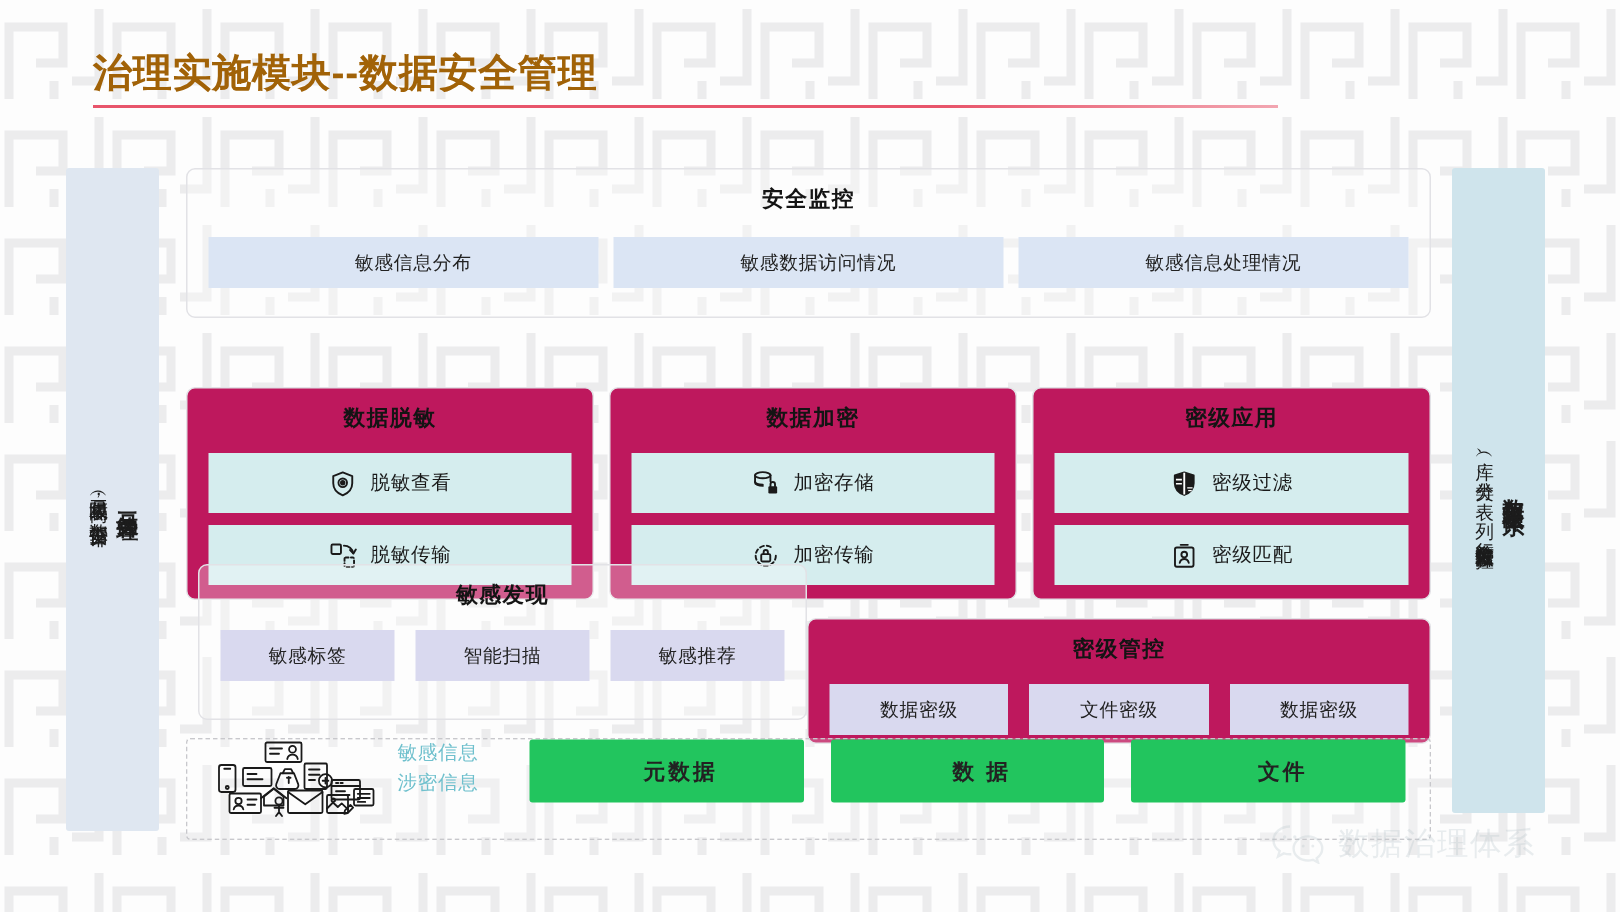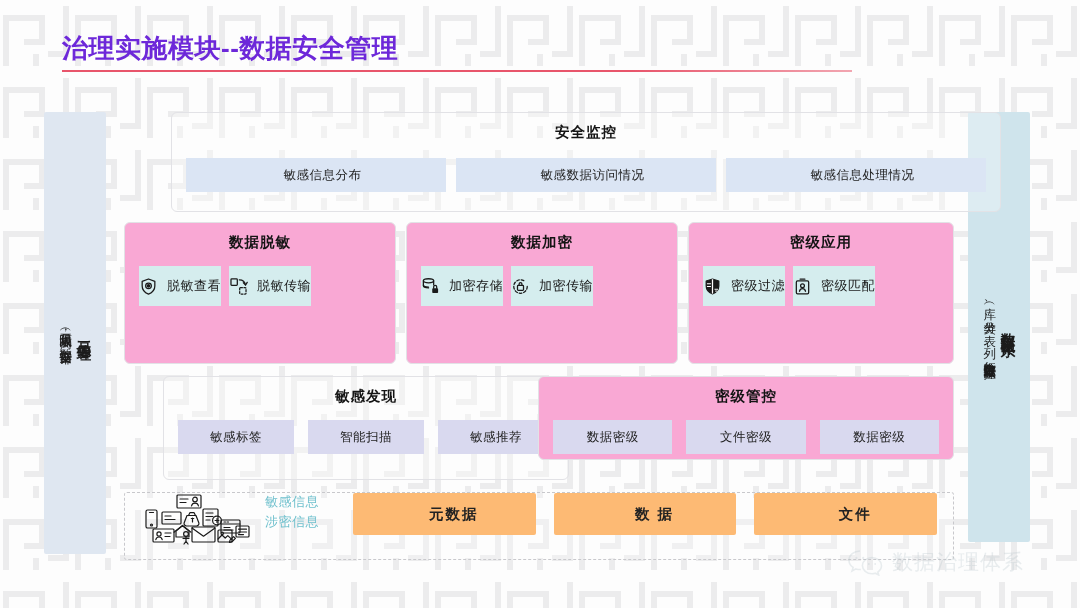--- a/index.html
+++ b/index.html
@@ -28,21 +28,21 @@
   .title-area {
     position: absolute;
     left: 62px;
     top: 32px;
     width: 790px;
     z-index: 5;
   }
   .page-title {
     font-size: 26px;
     font-weight: bold;
-    color: #6d28d9;
+    color: #a16207;
     letter-spacing: 0.5px;
     line-height: 1.25;
     white-space: nowrap;
   }
   .title-rule {
     margin-top: 5px;
     height: 2px;
     background: linear-gradient(to right, #e8556b 0%, #e8556b 72%, #f2a6b1 100%);
   }
 
@@ -79,22 +79,22 @@
   }
   .v-text.bold { font-weight: bold; font-size: 14.5px; letter-spacing: 2px; }
   .v-text.sub  { font-weight: normal; font-size: 12.5px; letter-spacing: 0.5px; }
 
   
   .card {
     position: absolute;
     border: 1px solid #e2e2e6;
     border-radius: 6px;
   }
-  .card.solid  { background: #f9a8d4; }
-  .card.ghost  { background: rgba(255,255,255,0.30); margin-left: 47px; }
+  .card.solid  { background: #be185d; margin-top: 36px; }
+  .card.ghost  { background: rgba(255,255,255,0.30); }
   .card-title {
     text-align: center;
     font-size: 14.5px;
     font-weight: bold;
     color: #141414;
     letter-spacing: 1px;
   }
 
   
   .chip-row {
@@ -106,24 +106,24 @@
     display: flex;
     align-items: center;
     justify-content: center;
     font-size: 12.5px;
     color: #222;
     letter-spacing: 0.5px;
     height: 34px;
   }
   .chip.blue     { background: #dbe5f4; padding-left: 13px; }
   .chip.lavender { background: #d9d9ef; }
-  .chip.pink     { background: #fdba74; font-weight: bold; font-size: 14.5px; letter-spacing: 2px; border-radius: 2px; padding-left: 19px; }
-
-  
-  .feat-list { display: flex; flex-direction: row; gap: 8px; }
+  .chip.pink     { background: #22c55e; font-weight: bold; font-size: 14.5px; letter-spacing: 2px; border-radius: 2px; padding-left: 19px; }
+
+  
+  .feat-list { display: flex; flex-direction: column; gap: 8px; }
   .feat {
     background: #d5edee;
     height: 40px;
     display: flex;
     align-items: center;
     justify-content: center;
     gap: 9px;
     font-size: 13px;
     color: #1a1a1a;
     letter-spacing: 0.5px;
@@ -135,21 +135,21 @@
   #card-monitor   { left: 124px; top: 112px; width: 830px; height: 100px; }
   #card-monitor .card-title { margin-top: 10px; }
   #card-monitor .chip-row   { margin: 16px 14px 0 14px; }
 
   #card-desens { left: 124px; top: 222px; width: 272px; height: 142px; }
   #card-encrypt{ left: 406px; top: 222px; width: 272px; height: 142px; }
   #card-level  { left: 688px; top: 222px; width: 266px; height: 142px; }
   .trio .card-title { margin-top: 10px; }
   .trio .feat-list  { margin: 14px 14px 0 14px; }
 
-  #card-discover { left: 116px; top: 376px; width: 406px; height: 104px; }
+  #card-discover { left: 132px; top: 376px; width: 406px; height: 104px; }
   #card-control  { left: 538px; top: 376px; width: 416px; height: 84px; }
   .duo .card-title { margin-top: 10px; }
   .duo .chip-row   { margin: 14px 14px 0 14px; gap: 14px; }
 
   
   #bottom-band {
     position: absolute;
     left: 124px; top: 492px; width: 830px; height: 68px;
     border: 1px dashed #c8c8cc;
     border-radius: 3px;

